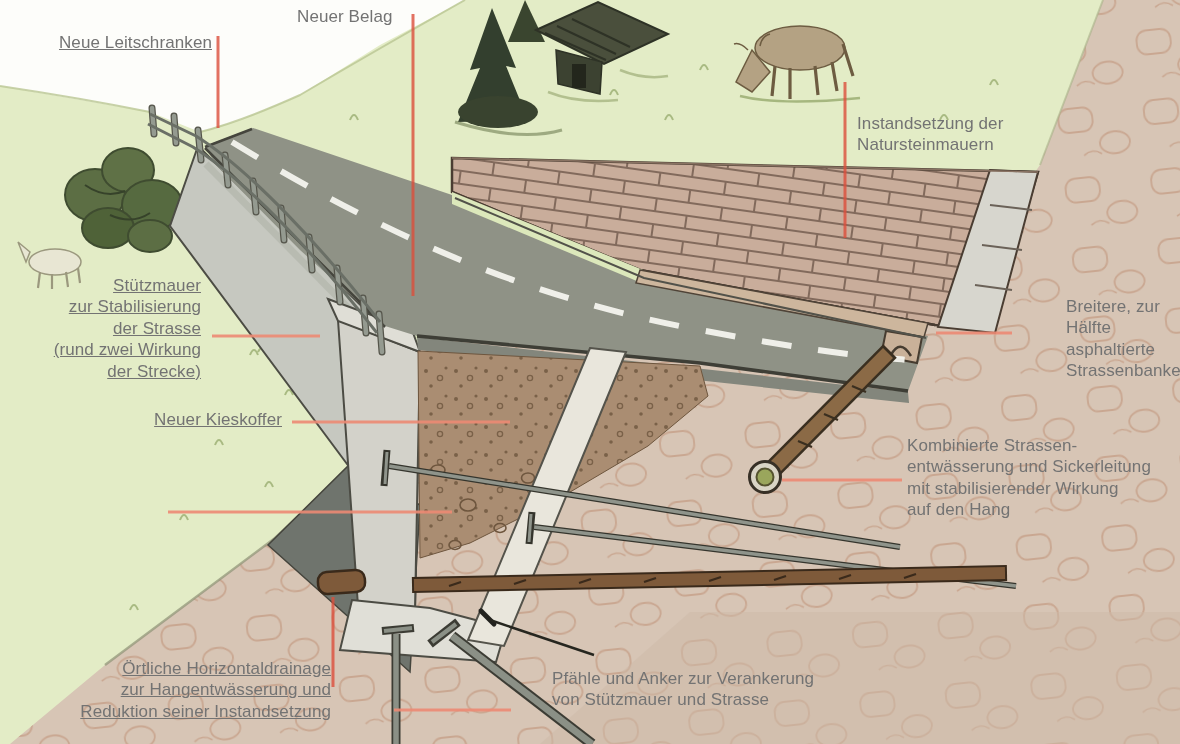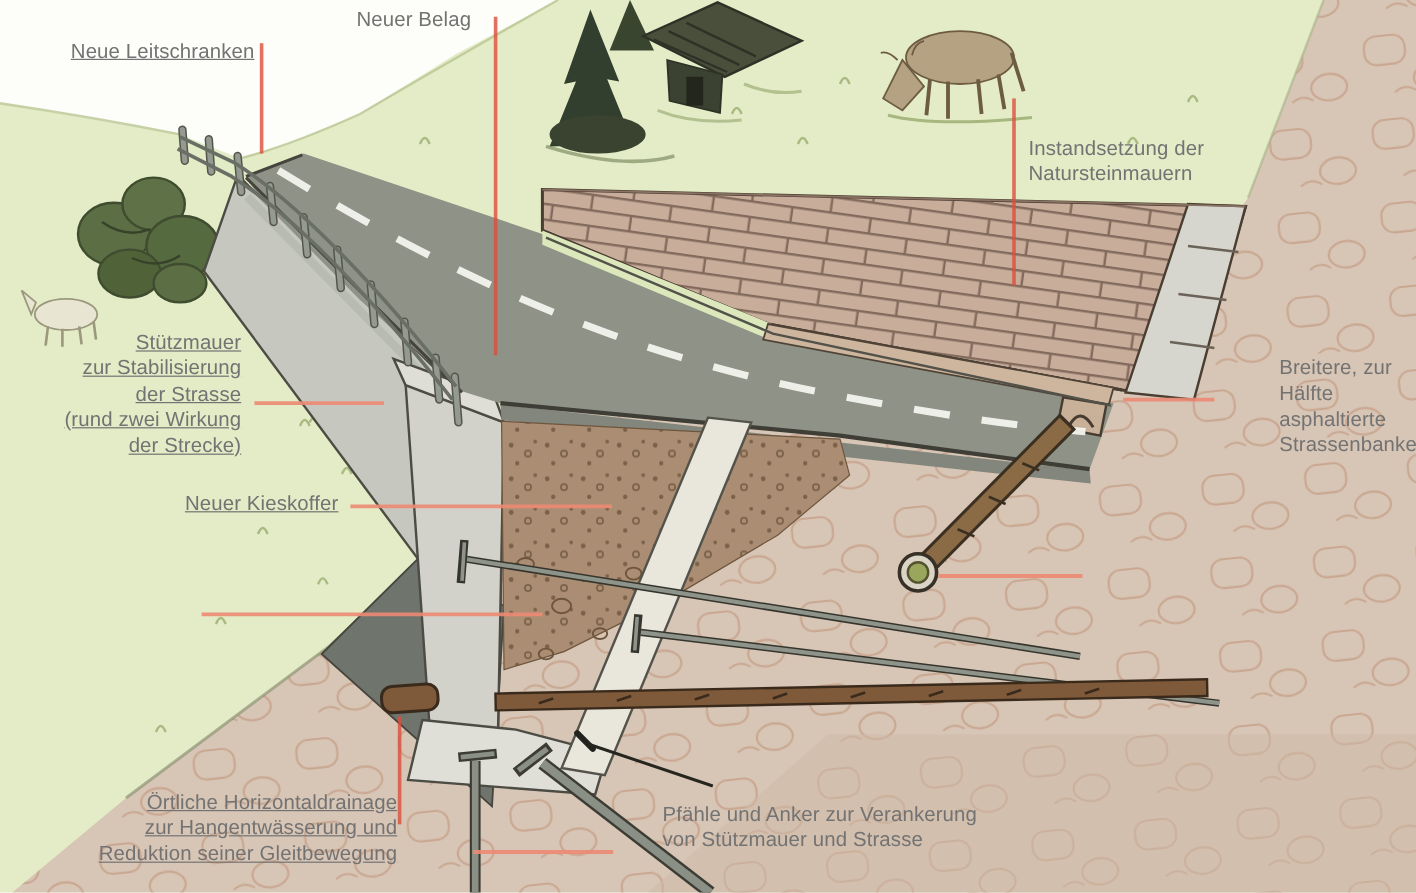--- a/index.html
+++ b/index.html
@@ -260,18 +260,22 @@
 Natursteinmauern</div>
   <div class="lbl r" id="lbl-stuetzmauer">Stützmauer
 zur Stabilisierung
 der Strasse
 (rund zwei Wirkung
 der Strecke)</div>
   <div class="lbl r" id="lbl-kieskoffer">Neuer Kieskoffer</div>
   <div class="lbl" id="lbl-bankette">Breitere, zur Hälfte
 asphaltierte
 Strassenbankette</div>
+  <div class="lbl" id="lbl-kombinierte">Kombinierte Strassen-
+entwässerung und Sickerleitung
+mit stabilisierender Wirkung
+auf den Hang</div>
   <div class="lbl r" id="lbl-drainage">Örtliche Horizontaldrainage
 zur Hangentwässerung und
-Reduktion seiner Gleitbewegung</div>
+Reduktion seiner Instandsetzung</div>
   <div class="lbl" id="lbl-pfaehle">Pfähle und Anker zur Verankerung
 von Stützmauer und Strasse</div>
 </div>
 
 </body></html>

